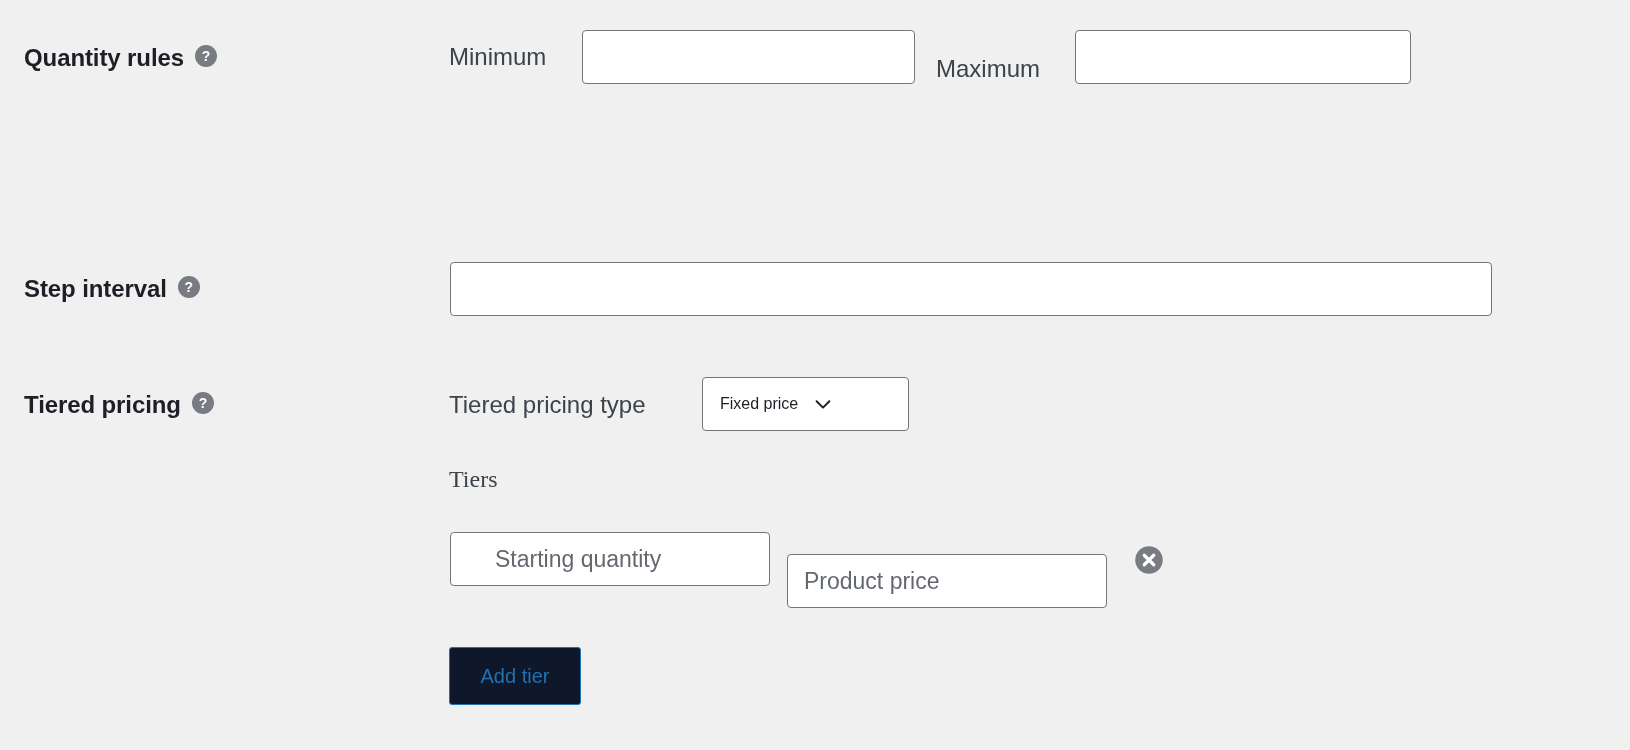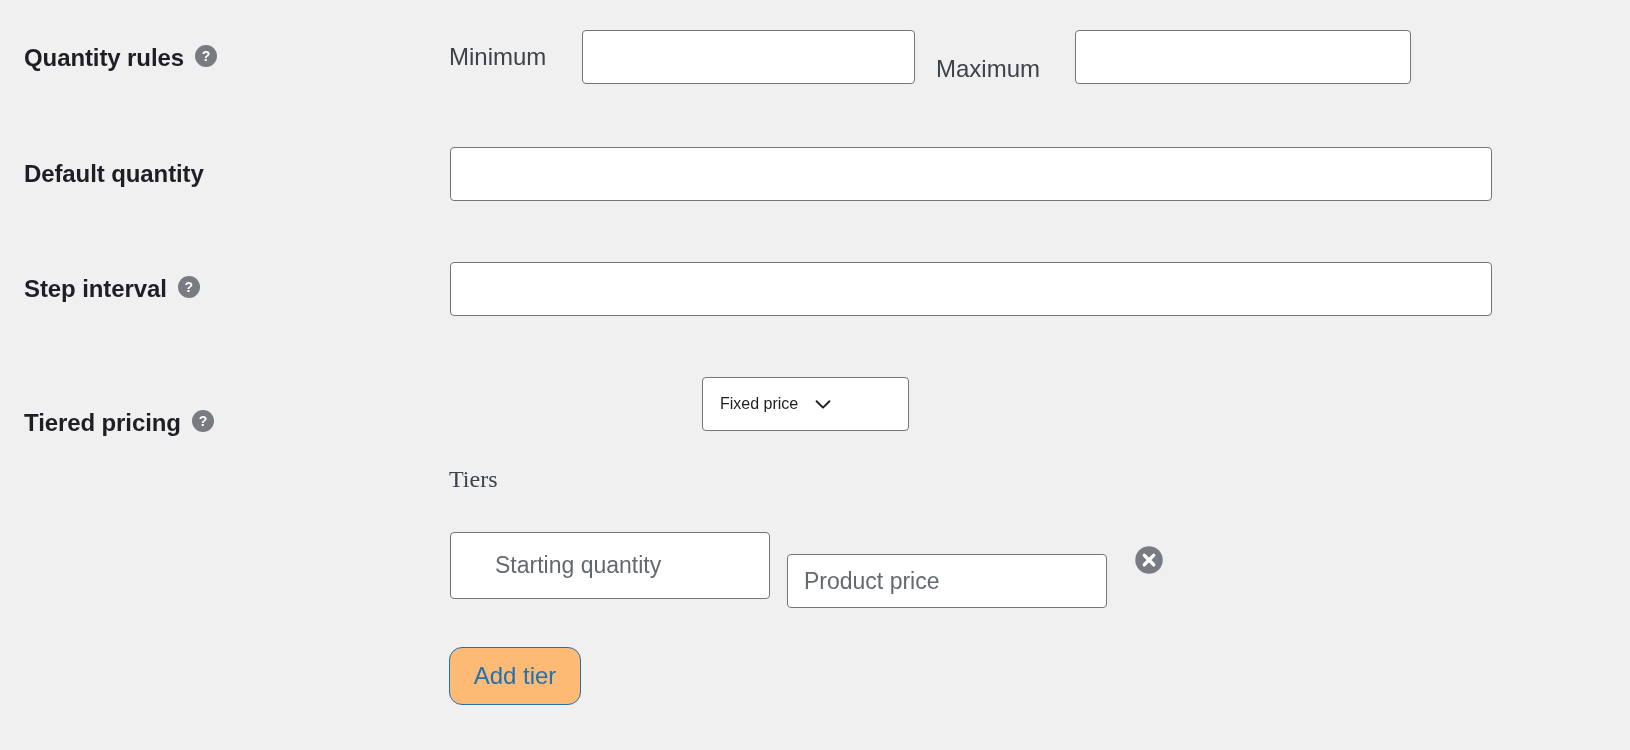--- a/index.html
+++ b/index.html
@@ -121,26 +121,26 @@
     position: absolute;
     width: 30px;
     height: 30px;
     cursor: pointer;
   }
 
   
   .btn-secondary {
     position: absolute;
     box-sizing: border-box;
-    background: #fdba74;
+    background: #0f172a;
     border: 1px solid #2271b1;
-    border-radius: 13px;
+    border-radius: 3px;
     color: #2271b1;
     font-family: "Liberation Sans", sans-serif;
-    font-size: 24px;
+    font-size: 20px;
     line-height: 1;
     display: flex;
     align-items: center;
     justify-content: center;
     cursor: pointer;
     padding: 0 18px;
   }
 </style>
 </head>
 <body>
@@ -158,64 +158,57 @@
 
     <div class="inline-label" style="left:449px;top:43px;text-align:right;">Minimum</div>
 
     <input class="field" type="text" style="left: 582px; top: 30px; width: 333px; height: 54px;" placeholder="">
 
     <div class="inline-label" style="left:936px;top:55px;">Maximum</div>
 
     <input class="field" type="text" style="left: 1075px; top: 30px; width: 336px; height: 54px;" placeholder="">
   </div>
 
-  <div class="row" style="top:115px;height:115px;">
-
-    <div class="row-label" style="top:45px;">
-      <span>Default quantity</span>
-    </div>
-
-    <input class="field" type="text" style="left: 450px; top: 32px; width: 1042px; height: 54px;" placeholder="">
-  </div>
 
   <div class="row" style="top:230px;height:115px;">
 
     <div class="row-label" style="top:45px;">
       <span>Step interval</span>
       <span class="help-icon">
         <span>?</span>
       </span>
     </div>
 
     <input class="field" type="text" style="left: 450px; top: 32px; width: 1042px; height: 54px;" placeholder="">
   </div>
 
   <div class="row" style="top:345px;height:405px;">
 
-    <div class="row-label" style="top:64px;">
+    <div class="row-label" style="top:46px;">
       <span>Tiered pricing</span>
       <span class="help-icon">
         <span>?</span>
       </span>
     </div>
 
+    <div class="inline-label" style="left:449px;top:46px;">Tiered pricing type</div>
 
     <div class="select-wrap" style="left:702px;top:32px;width:207px;height:54px;">
       <span class="select-value">Fixed price</span>
       <svg class="chev" viewBox="0 0 24 24" fill="none" stroke="#1e1e26" stroke-width="2.1" stroke-linecap="round" stroke-linejoin="round">
         <polyline points="5,9 12,16 19,9"></polyline>
       </svg>
     </div>
 
     <div class="inline-label" style="left:449px;top:120px;font-family:Liberation Serif, serif;">Tiers</div>
 
     <div style="position:absolute;left:0;top:187px;">
 
       <div style="position:relative;height:54px;">
-        <input class="field" type="text" style="left: 450px; top: 0px; width: 320px; height: 67px; padding-left: 44px;" placeholder="Starting quantity">
+        <input class="field" type="text" style="left: 450px; top: 0px; width: 320px; height: 54px; padding-left: 44px;" placeholder="Starting quantity">
 
         <input class="field" type="text" style="left: 787px; top: 0px; width: 320px; height: 54px; margin-top: 22px;" placeholder="Product price">
 
         <svg class="remove-icon" style="left:1134px;top:13px;" viewBox="0 0 24 24">
           <circle cx="12" cy="12" r="11" fill="#787c82"></circle>
           <path d="M8.2 8.2 L15.8 15.8 M15.8 8.2 L8.2 15.8" stroke="#ffffff" stroke-width="2.6" stroke-linecap="round"></path>
         </svg>
       </div>
     </div>
 

